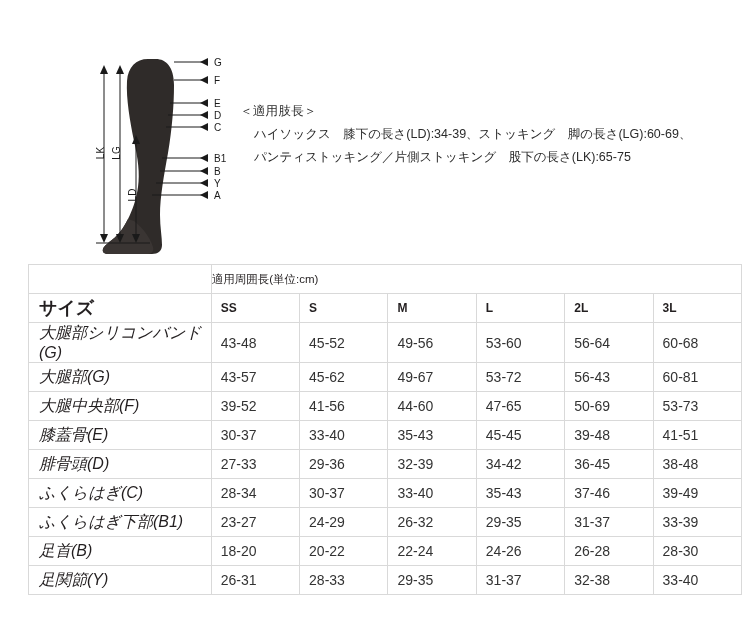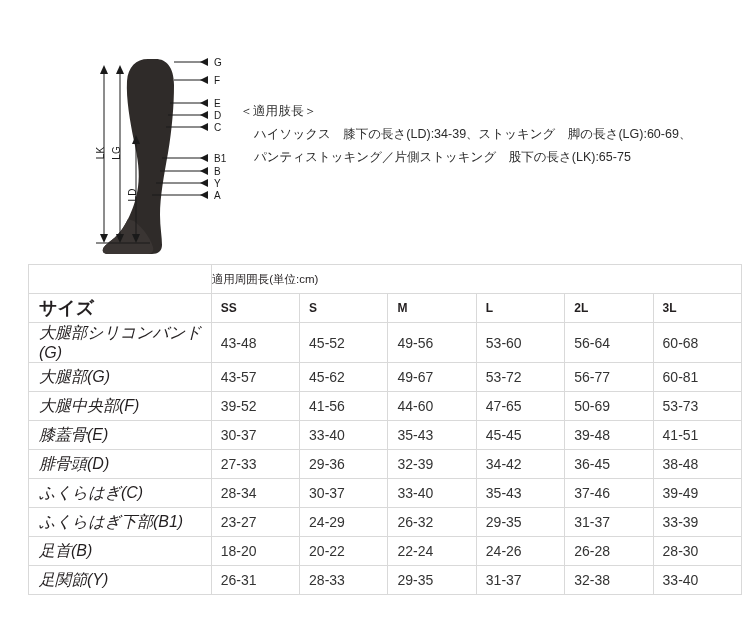--- a/index.html
+++ b/index.html
@@ -201,21 +201,21 @@
         <td class="cv">53-60</td>
         <td class="cv">56-64</td>
         <td class="cv">60-68</td>
       </tr>
       <tr class="row">
         <td class="c0">大腿部(G)</td>
         <td class="cv">43-57</td>
         <td class="cv">45-62</td>
         <td class="cv">49-67</td>
         <td class="cv">53-72</td>
-        <td class="cv">56-77</td>
+        <td class="cv">56-43</td>
         <td class="cv">60-81</td>
       </tr>
       <tr class="row">
         <td class="c0">大腿中央部(F)</td>
         <td class="cv">39-52</td>
         <td class="cv">41-56</td>
         <td class="cv">44-60</td>
         <td class="cv">47-65</td>
         <td class="cv">50-69</td>
         <td class="cv">53-73</td>

